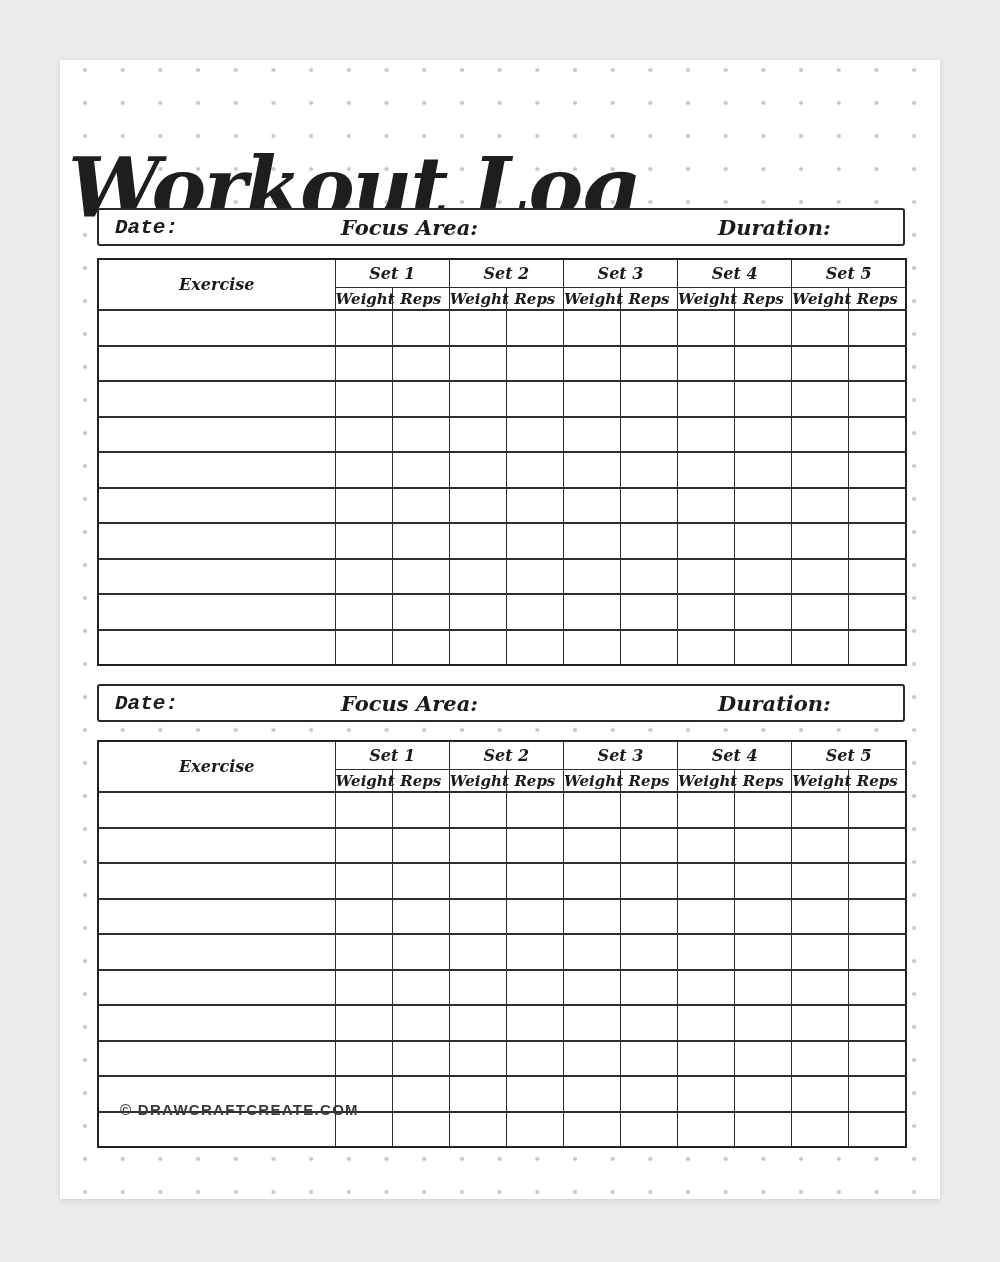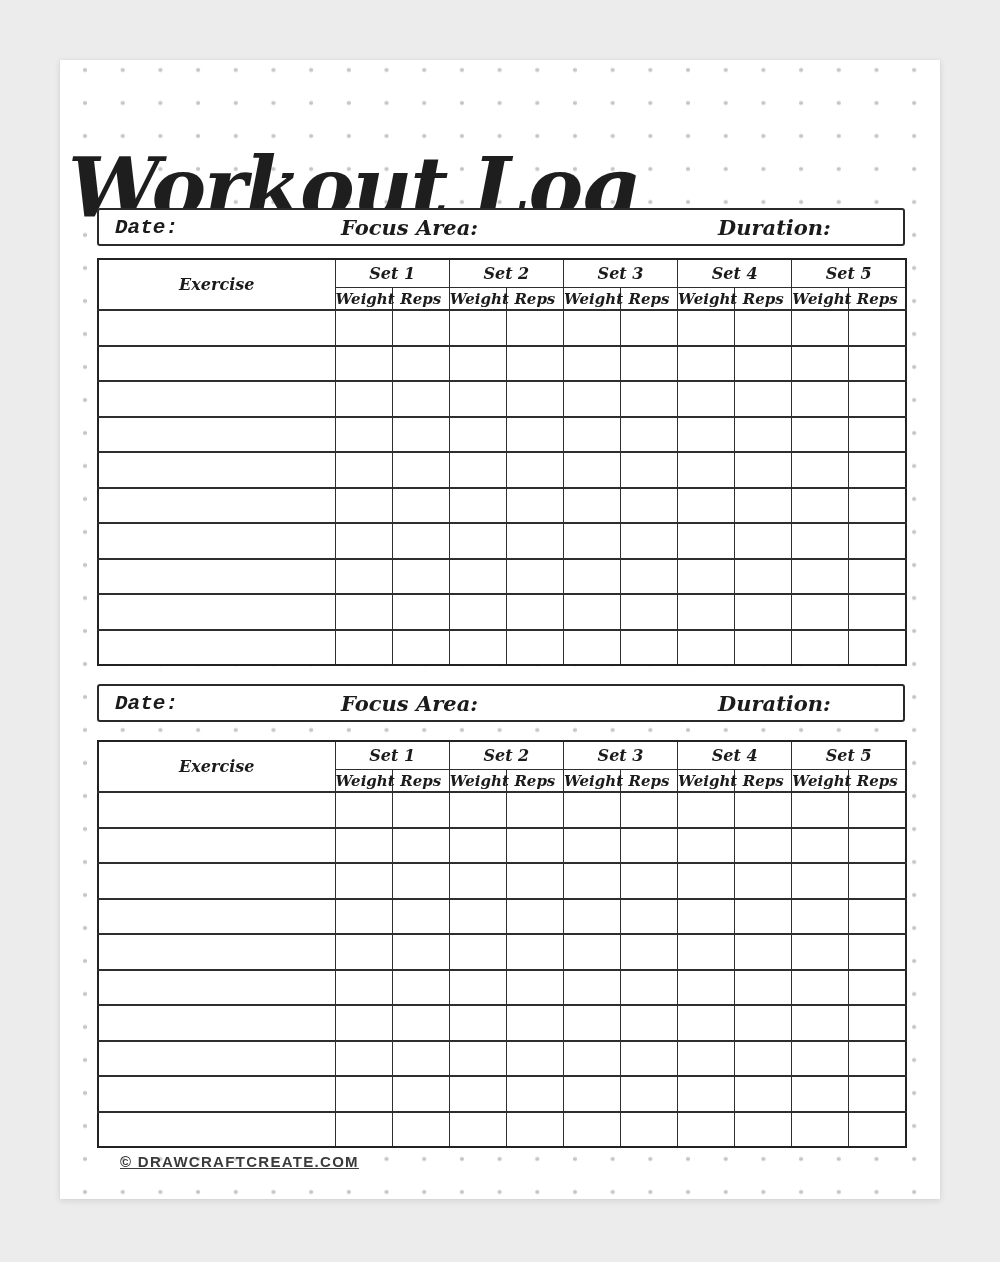--- a/index.html
+++ b/index.html
@@ -86,26 +86,25 @@
   }
   table.log-table tbody tr td { border-top-width: 2px; }
   th.exercise-head { font-size: 23px; font-weight: 700; }
   tr.set-row th    { height: 27px; font-size: 16px; }
   tr.wr-row th     { height: 21px; font-size: 15px; }
   table.log-table tbody td { height: 33.5px; }
 
   .footer-credit {
     position: absolute;
     left: 60px;
-    top: 1093px;
+    top: 1041px;
     font-size: 15px;
     font-weight: 600;
     letter-spacing: 1.3px;
     color: #3a3a3a;
-    text-decoration: underline;
   }
 </style>
 </head>
 <body>
 
 <div class="canvas">
   <div class="page">
 
     <h1 class="page-title script">Workout Log</h1>
 

